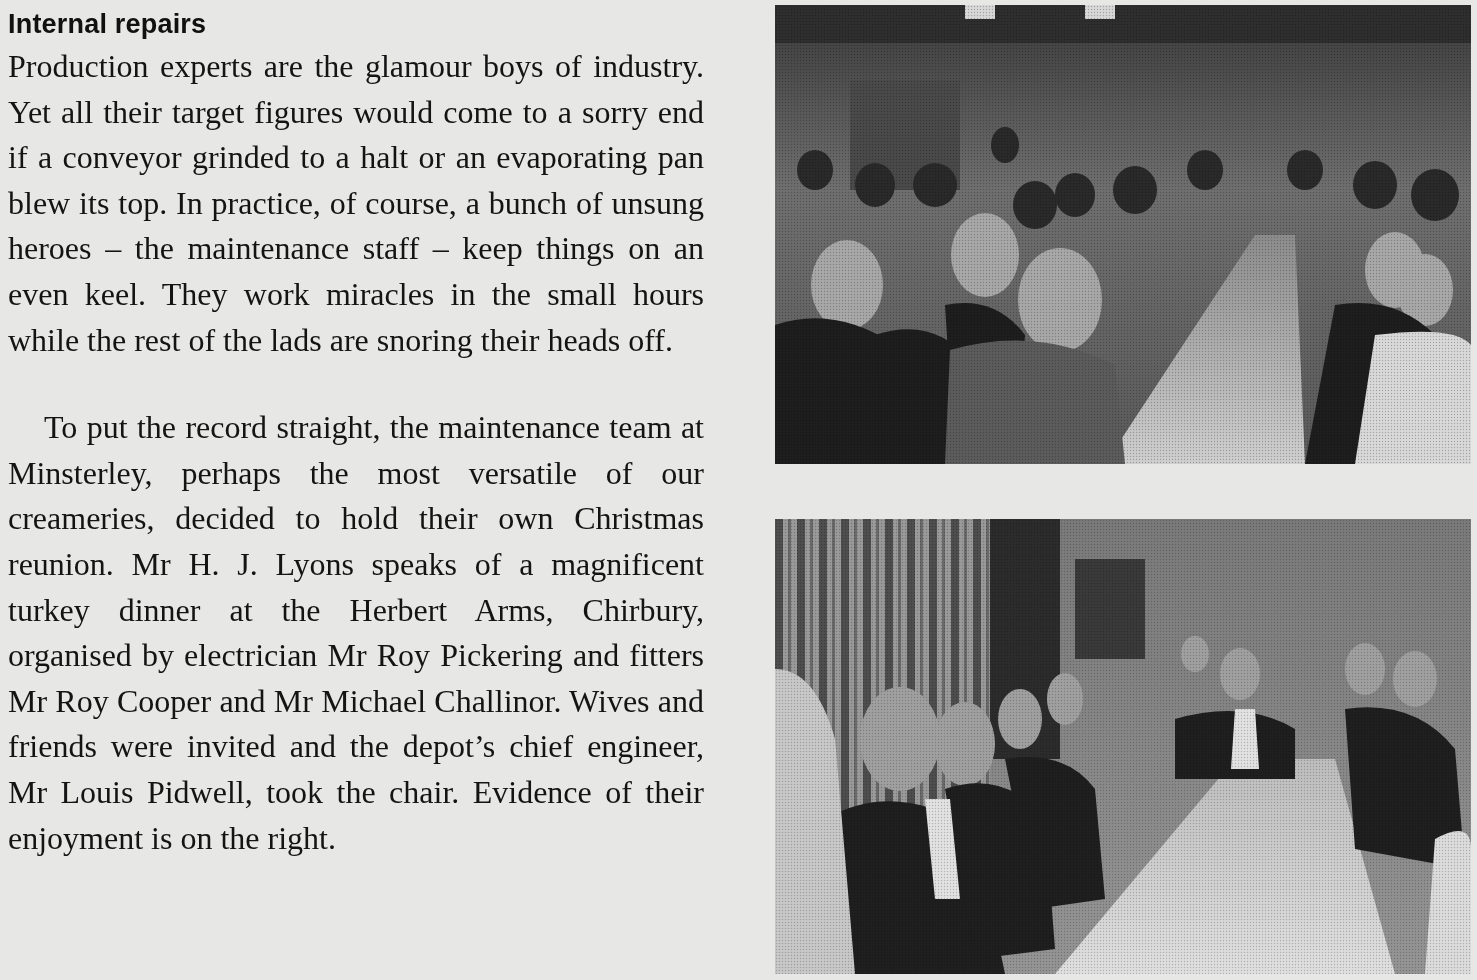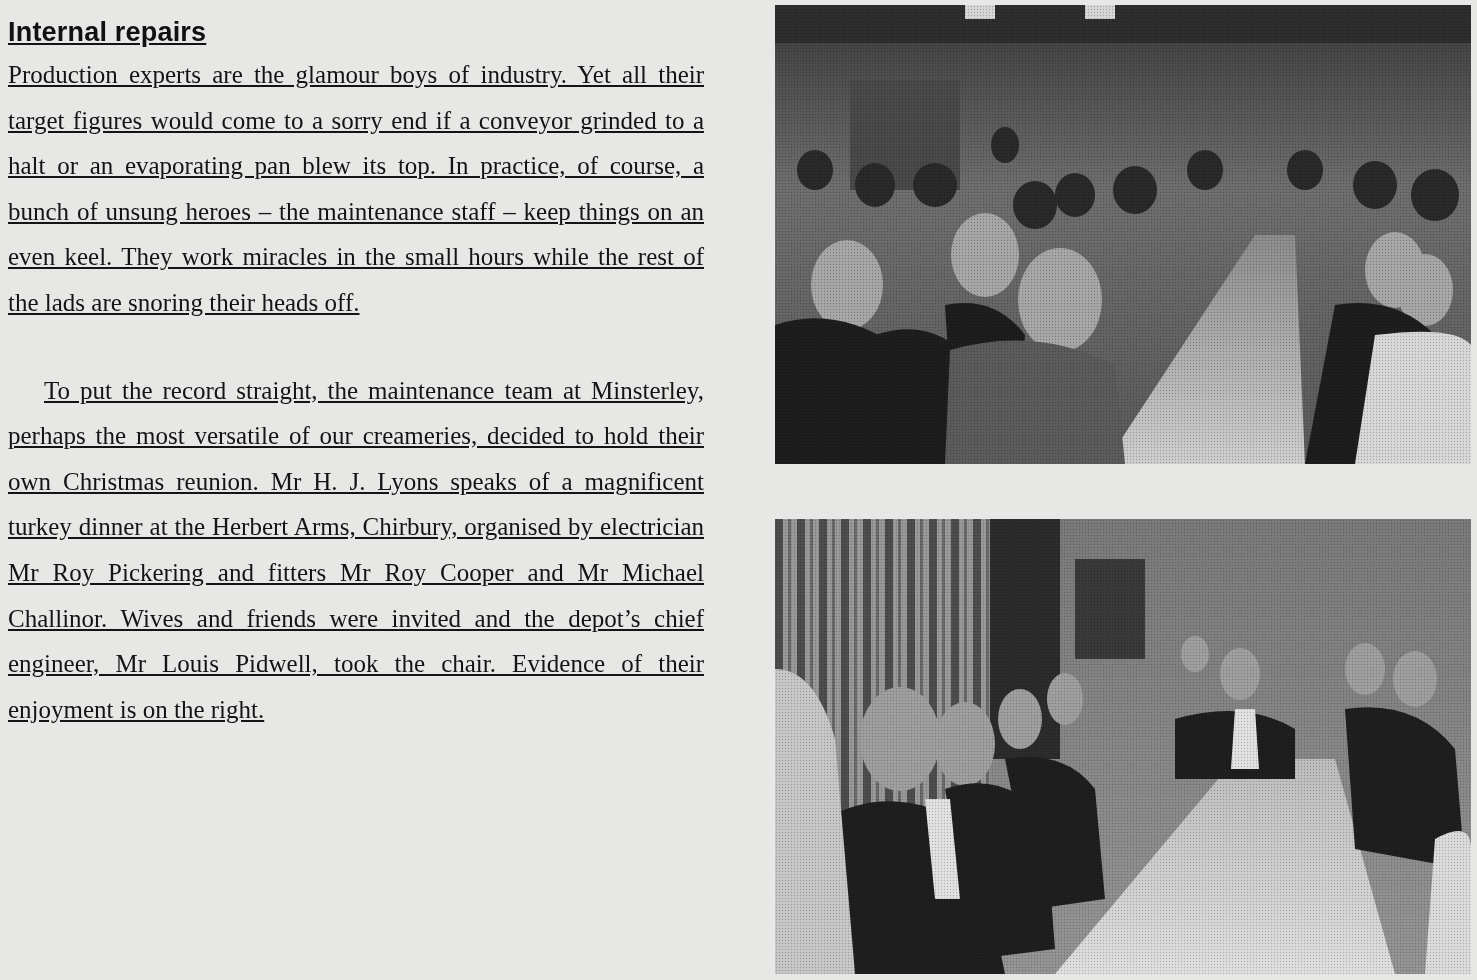--- a/index.html
+++ b/index.html
@@ -14,36 +14,35 @@
       position: relative;
       width: 1477px;
       height: 980px;
       background: #e7e7e5;
       font-family: "Liberation Serif", "DejaVu Serif", serif;
       color: #141414;
     }
     .article {
       position: absolute;
       left: 8px;
-      top: 12px;
+      top: 4px;
       width: 696px;
-      text-decoration: underline;
     }
     .headline {
       font-family: "Liberation Sans", "DejaVu Sans", sans-serif;
       font-weight: bold;
       font-size: 27px;
       line-height: 40px;
       margin: 0;
       letter-spacing: 0.2px;
       color: #111;
     }
     .para {
       margin: 0;
-      font-size: 25px;
+      font-size: 32px;
       line-height: 45.6px;
       text-align: justify;
       text-align-last: left;
       hyphens: none;
     }
     .para.indent {
       text-indent: 36px;
       margin-top: 42px;
     }
     .photo {

